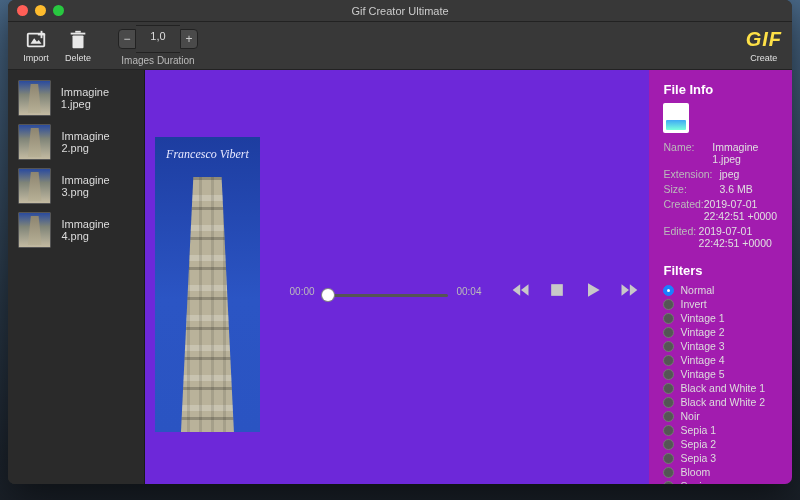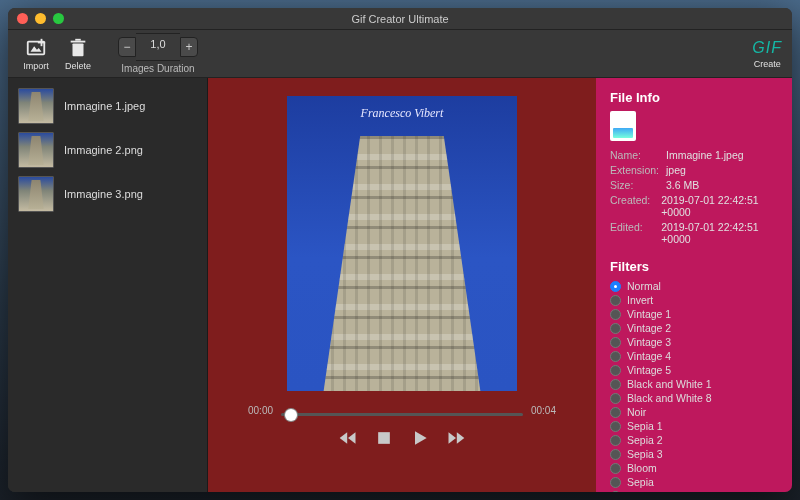--- a/index.html
+++ b/index.html
@@ -1,17 +1,17 @@
 <!DOCTYPE html>
 <html><head>
 <meta charset="utf-8">
 <style>
 * { margin:0; padding:0; box-sizing:border-box; font-family:-apple-system,BlinkMacSystemFont,"Helvetica Neue",sans-serif; }
 body { width:800px; height:500px; background:linear-gradient(180deg,#4a6a8a 0%,#2a3a4a 60%,#1a2028 100%); overflow:hidden; }
-.window { position:absolute; top:8px; left:8px; width:784px; height:484px; background:#303030; border-radius:7px; box-shadow:0 10px 40px rgba(0,0,0,0.6); display:flex; flex-direction:column; overflow:hidden; }
+.window { position:absolute; top:0; left:8px; width:784px; height:484px; background:#303030; border-radius:7px; box-shadow:0 10px 40px rgba(0,0,0,0.6); display:flex; flex-direction:column; overflow:hidden; }
 
 
 .titlebar { height:22px; background:#383838; display:flex; align-items:center; position:relative; border-bottom:1px solid #222; }
 .traffic { display:flex; gap:7px; margin-left:9px; }
 .light { width:11px; height:11px; border-radius:50%; }
 .red { background:#ff5f57; }
 .yellow { background:#febc2e; }
 .green { background:#28c840; }
 .title { position:absolute; left:0; right:0; text-align:center; color:#ccc; font-size:11px; font-weight:400; }
 
@@ -22,50 +22,50 @@
 .tool-sep { width:10px; }
 .duration-group { display:flex; flex-direction:column; align-items:center; gap:2px; }
 .stepper { display:flex; align-items:center; }
 .step-btn { width:18px; height:20px; background:#4a4a4a; color:#ccc; display:flex; align-items:center; justify-content:center; font-size:12px; cursor:pointer; border:1px solid #222; }
 .step-btn:first-child { border-radius:4px 0 0 4px; }
 .step-btn:last-child { border-radius:0 4px 4px 0; }
 .step-val { width:44px; height:28px; background:#3a3a3a; color:#ddd; text-align:center; font-size:11px; border-top:1px solid #222; border-bottom:1px solid #222; line-height:20px; }
 .dur-label { color:#bbb; font-size:10px; }
 .spacer { flex:1; }
 .gif-btn { display:flex; flex-direction:column; align-items:center; gap:2px; color:#e0e0e0; font-size:9px; cursor:pointer; }
-.gif-text { font-weight:400; font-style:italic; font-size:16px; color:#14b8a6; letter-spacing:1px; }
+.gif-text { font-weight:700; font-style:italic; font-size:20px; color:#fde047; letter-spacing:1px; }
 
 
 .main { flex:1; display:flex; overflow:hidden; }
 .sidebar { width:200px; background:#2a2a2a; border-right:1px solid #1a1a1a; padding:6px 0; overflow-y:auto; }
 .thumb-item { display:flex; align-items:center; gap:10px; padding:4px 10px; cursor:pointer; }
 .thumb { width:36px; height:36px; background:linear-gradient(180deg,#2a4b9e 0%,#7f8478 40%,#c4bba2 100%); border:1px solid #555; border-radius:1px; overflow:hidden; position:relative; }
 .thumb::after { content:""; position:absolute; inset:3px 6px 2px 6px; background:linear-gradient(#8d8570,#b7b096); clip-path:polygon(30% 0,70% 0,85% 100%,15% 100%); }
 .thumb-label { color:#ddd; font-size:11px; }
 
 
-.center { flex:1; display:flex; flex-direction:column; align-items:center; justify-content:flex-start; padding:18px 10px 4px 10px; background:#7f1d1d; }
+.center { flex:1; display:flex; align-items:center; justify-content:flex-start; padding:18px 10px 4px 10px; background:#6d28d9; }
 .preview-wrap { width:230px; height:295px; background:#1a1a1a; display:flex; align-items:center; justify-content:center; overflow:hidden; position:relative; }
 .preview-img { width:100%; height:100%; position:relative; background:linear-gradient(180deg,#1d3da0 0%,#2b55c4 55%,#2a54c2 100%); }
 .tower { position:absolute; left:20px; right:20px; top:40px; bottom:-10px; background:#b9b29a; clip-path:polygon(28% 0,72% 0,92% 100%,8% 100%); }
 .tower::before { content:""; position:absolute; inset:0; background:repeating-linear-gradient(180deg,rgba(0,0,0,0.22) 0 3px, transparent 3px 30px), repeating-linear-gradient(180deg, transparent 0 18px, rgba(255,255,255,0.22) 18px 24px, transparent 24px 30px); }
 .tower::after { content:""; position:absolute; inset:0; background:repeating-linear-gradient(90deg, rgba(0,0,0,0.18) 0 3px, transparent 3px 12px); opacity:0.6; }
 .watermark { position:absolute; top:10px; left:0; right:0; text-align:center; color:#e8e8ff; font-style:italic; font-family:"Brush Script MT",cursive; font-size:12px; }
 
 .timeline { margin-top:14px; width:100%; display:flex; align-items:flex-end; gap:8px; padding:0 30px; }
 .time-label { color:#bbb; font-size:10px; }
 .track { flex:1; height:3px; background:#555; border-radius:2px; position:relative; }
 .knob { position:absolute; left:4%; top:50%; transform:translate(-50%,-50%); width:12px; height:12px; background:#fff; border-radius:50%; box-shadow:0 0 0 1px #888; }
 
 .controls { margin-top:12px; display:flex; gap:16px; align-items:center; }
 .ctrl { color:#c8c8c8; cursor:pointer; display:flex; align-items:center; justify-content:center; }
 .ctrl svg { width:20px; height:20px; }
 
 
-.panel { width:196px; background:#be185d; padding:12px 12px 8px 14px; color:#ddd; overflow-y:auto; font-size:10.5px; }
+.panel { width:196px; background:#a21caf; padding:12px 12px 8px 14px; color:#ddd; overflow-y:auto; font-size:10.5px; }
 .panel h3 { font-size:13px; font-weight:600; color:#fff; margin-bottom:6px; }
 .file-icon { width:26px; height:30px; background:#fff; border-radius:2px; margin:4px 0 8px 0; position:relative; }
 .file-icon::after { content:""; position:absolute; bottom:3px; left:3px; right:3px; height:10px; background:linear-gradient(#3fa9f5,#7fd); border-radius:1px; }
 .info-row { display:flex; margin-bottom:3px; }
 .info-key { width:56px; color:#bbb; }
 .info-val { color:#e0e0e0; }
 .panel h3.filters-h { margin-top:14px; margin-bottom:6px; }
 .radio-row { display:flex; align-items:center; gap:6px; margin-bottom:1.0px; cursor:pointer; line-height:13px; }
 .radio { width:11px; height:11px; border-radius:50%; border:1px solid #777; background:#555; position:relative; flex:none; }
 .radio.checked { background:#1b7fff; border-color:#1b7fff; }
@@ -131,20 +131,24 @@
           <div class="thumb-label">Immagine 1.jpeg</div>
         </div>
         <div class="thumb-item">
           <div class="thumb"></div>
           <div class="thumb-label">Immagine 2.png</div>
         </div>
         <div class="thumb-item">
           <div class="thumb"></div>
           <div class="thumb-label">Immagine 3.png</div>
         </div>
+        <div class="thumb-item">
+          <div class="thumb"></div>
+          <div class="thumb-label">Immagine 4.png</div>
+        </div>
       </div>
 
     <div class="center">
       <div class="preview-wrap">
         <div class="preview-img">
           <div class="tower"></div>
           <div class="watermark">Francesco Vibert</div>
         </div>
       </div>
       <div class="timeline">
@@ -233,21 +237,21 @@
           <div class="radio-row">
             <div class="radio"></div>
             <div>Vintage 5</div>
           </div>
           <div class="radio-row">
             <div class="radio"></div>
             <div>Black and White 1</div>
           </div>
           <div class="radio-row">
             <div class="radio"></div>
-            <div>Black and White 8</div>
+            <div>Black and White 2</div>
           </div>
           <div class="radio-row">
             <div class="radio"></div>
             <div>Noir</div>
           </div>
           <div class="radio-row">
             <div class="radio"></div>
             <div>Sepia 1</div>
           </div>
           <div class="radio-row">

